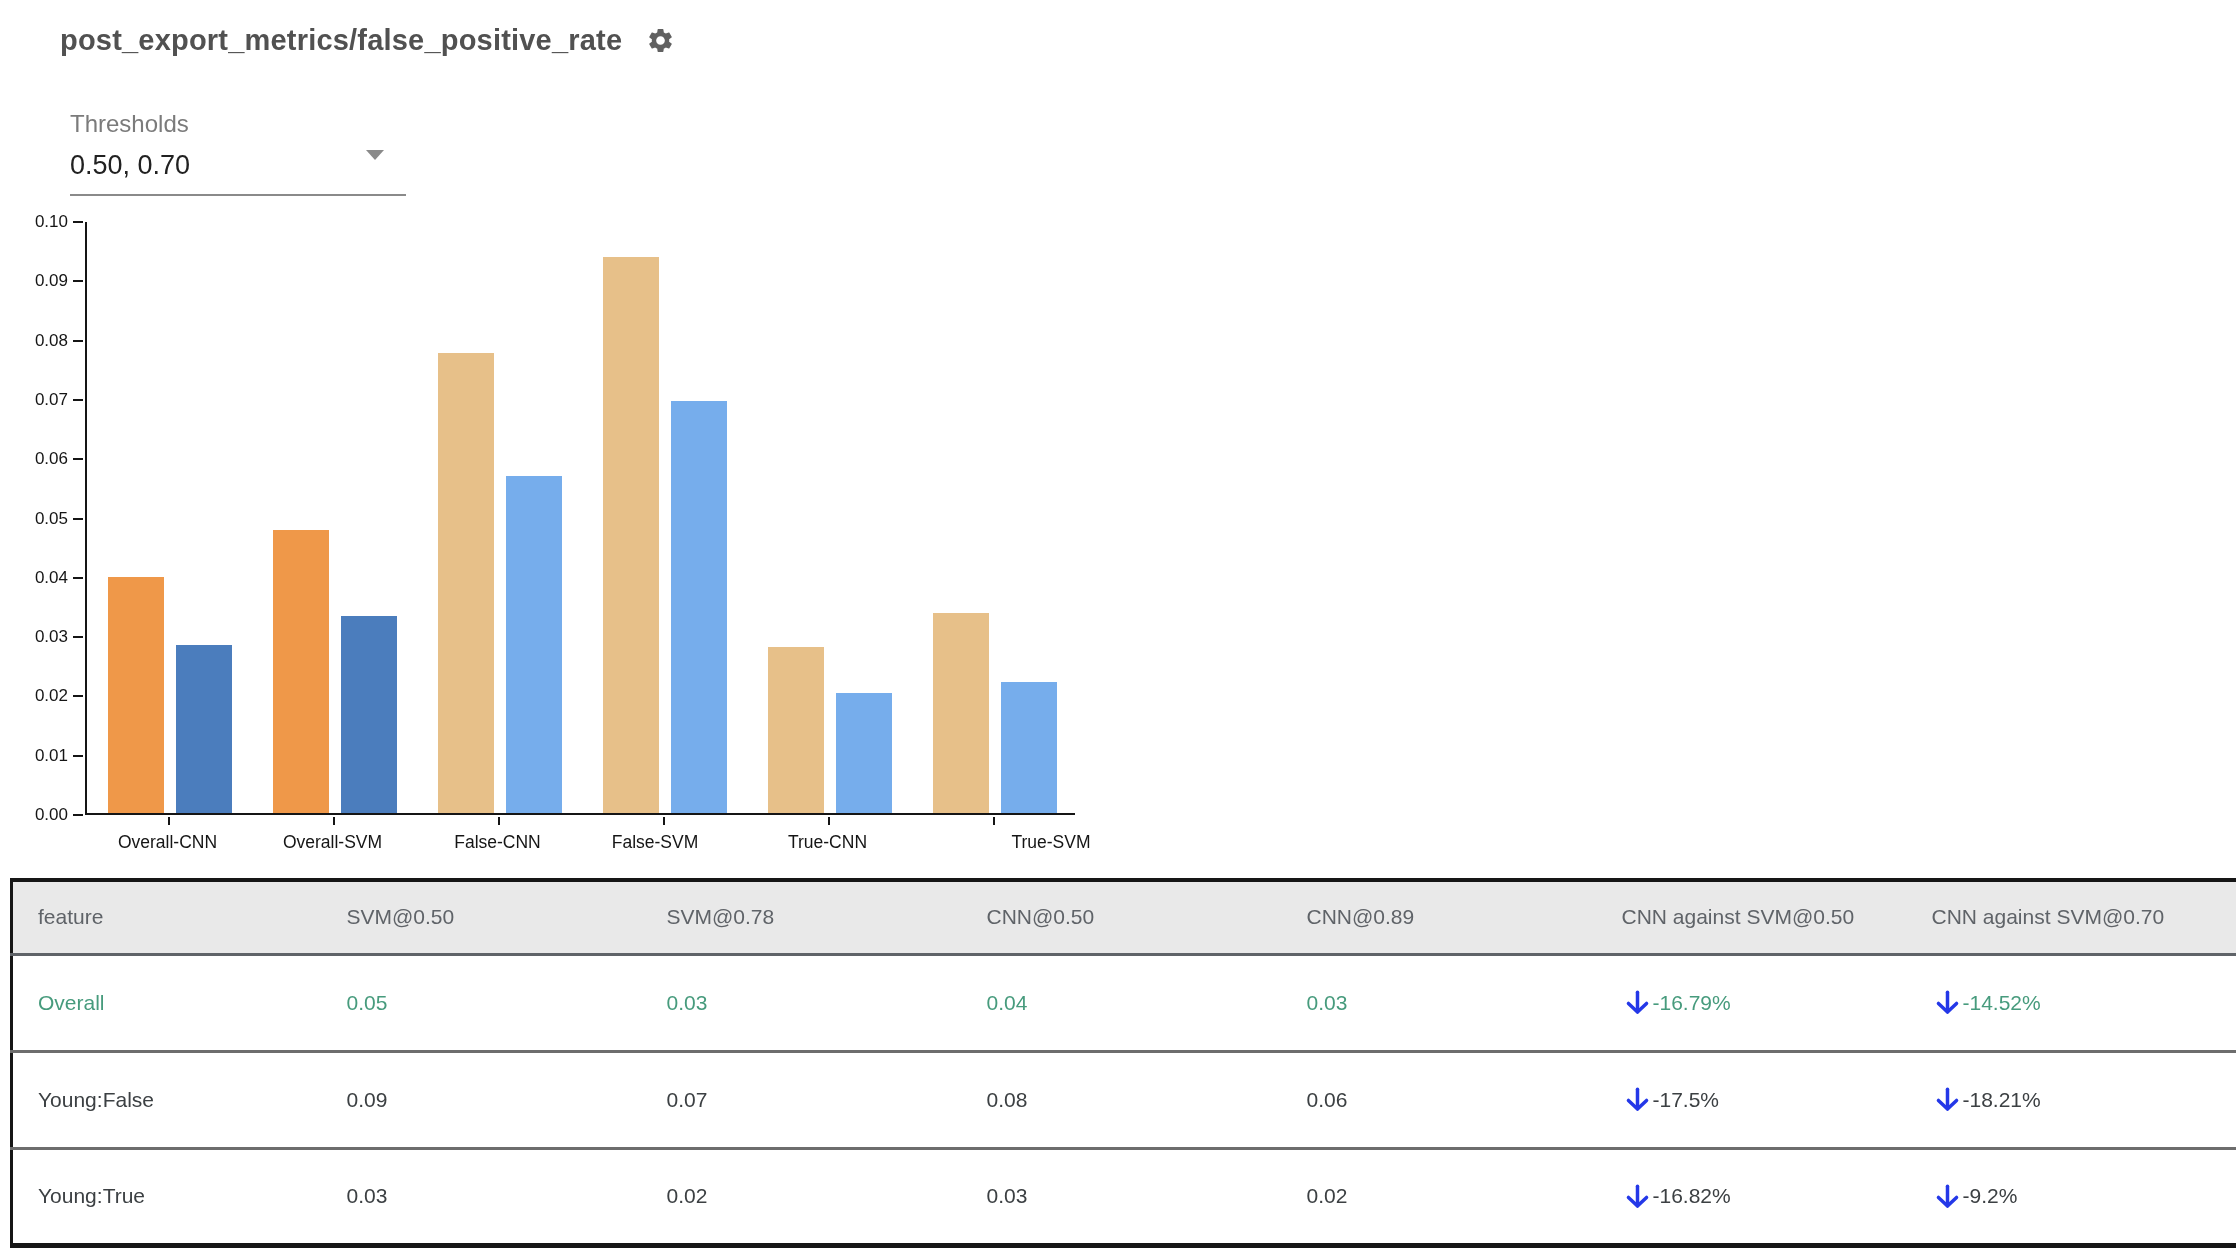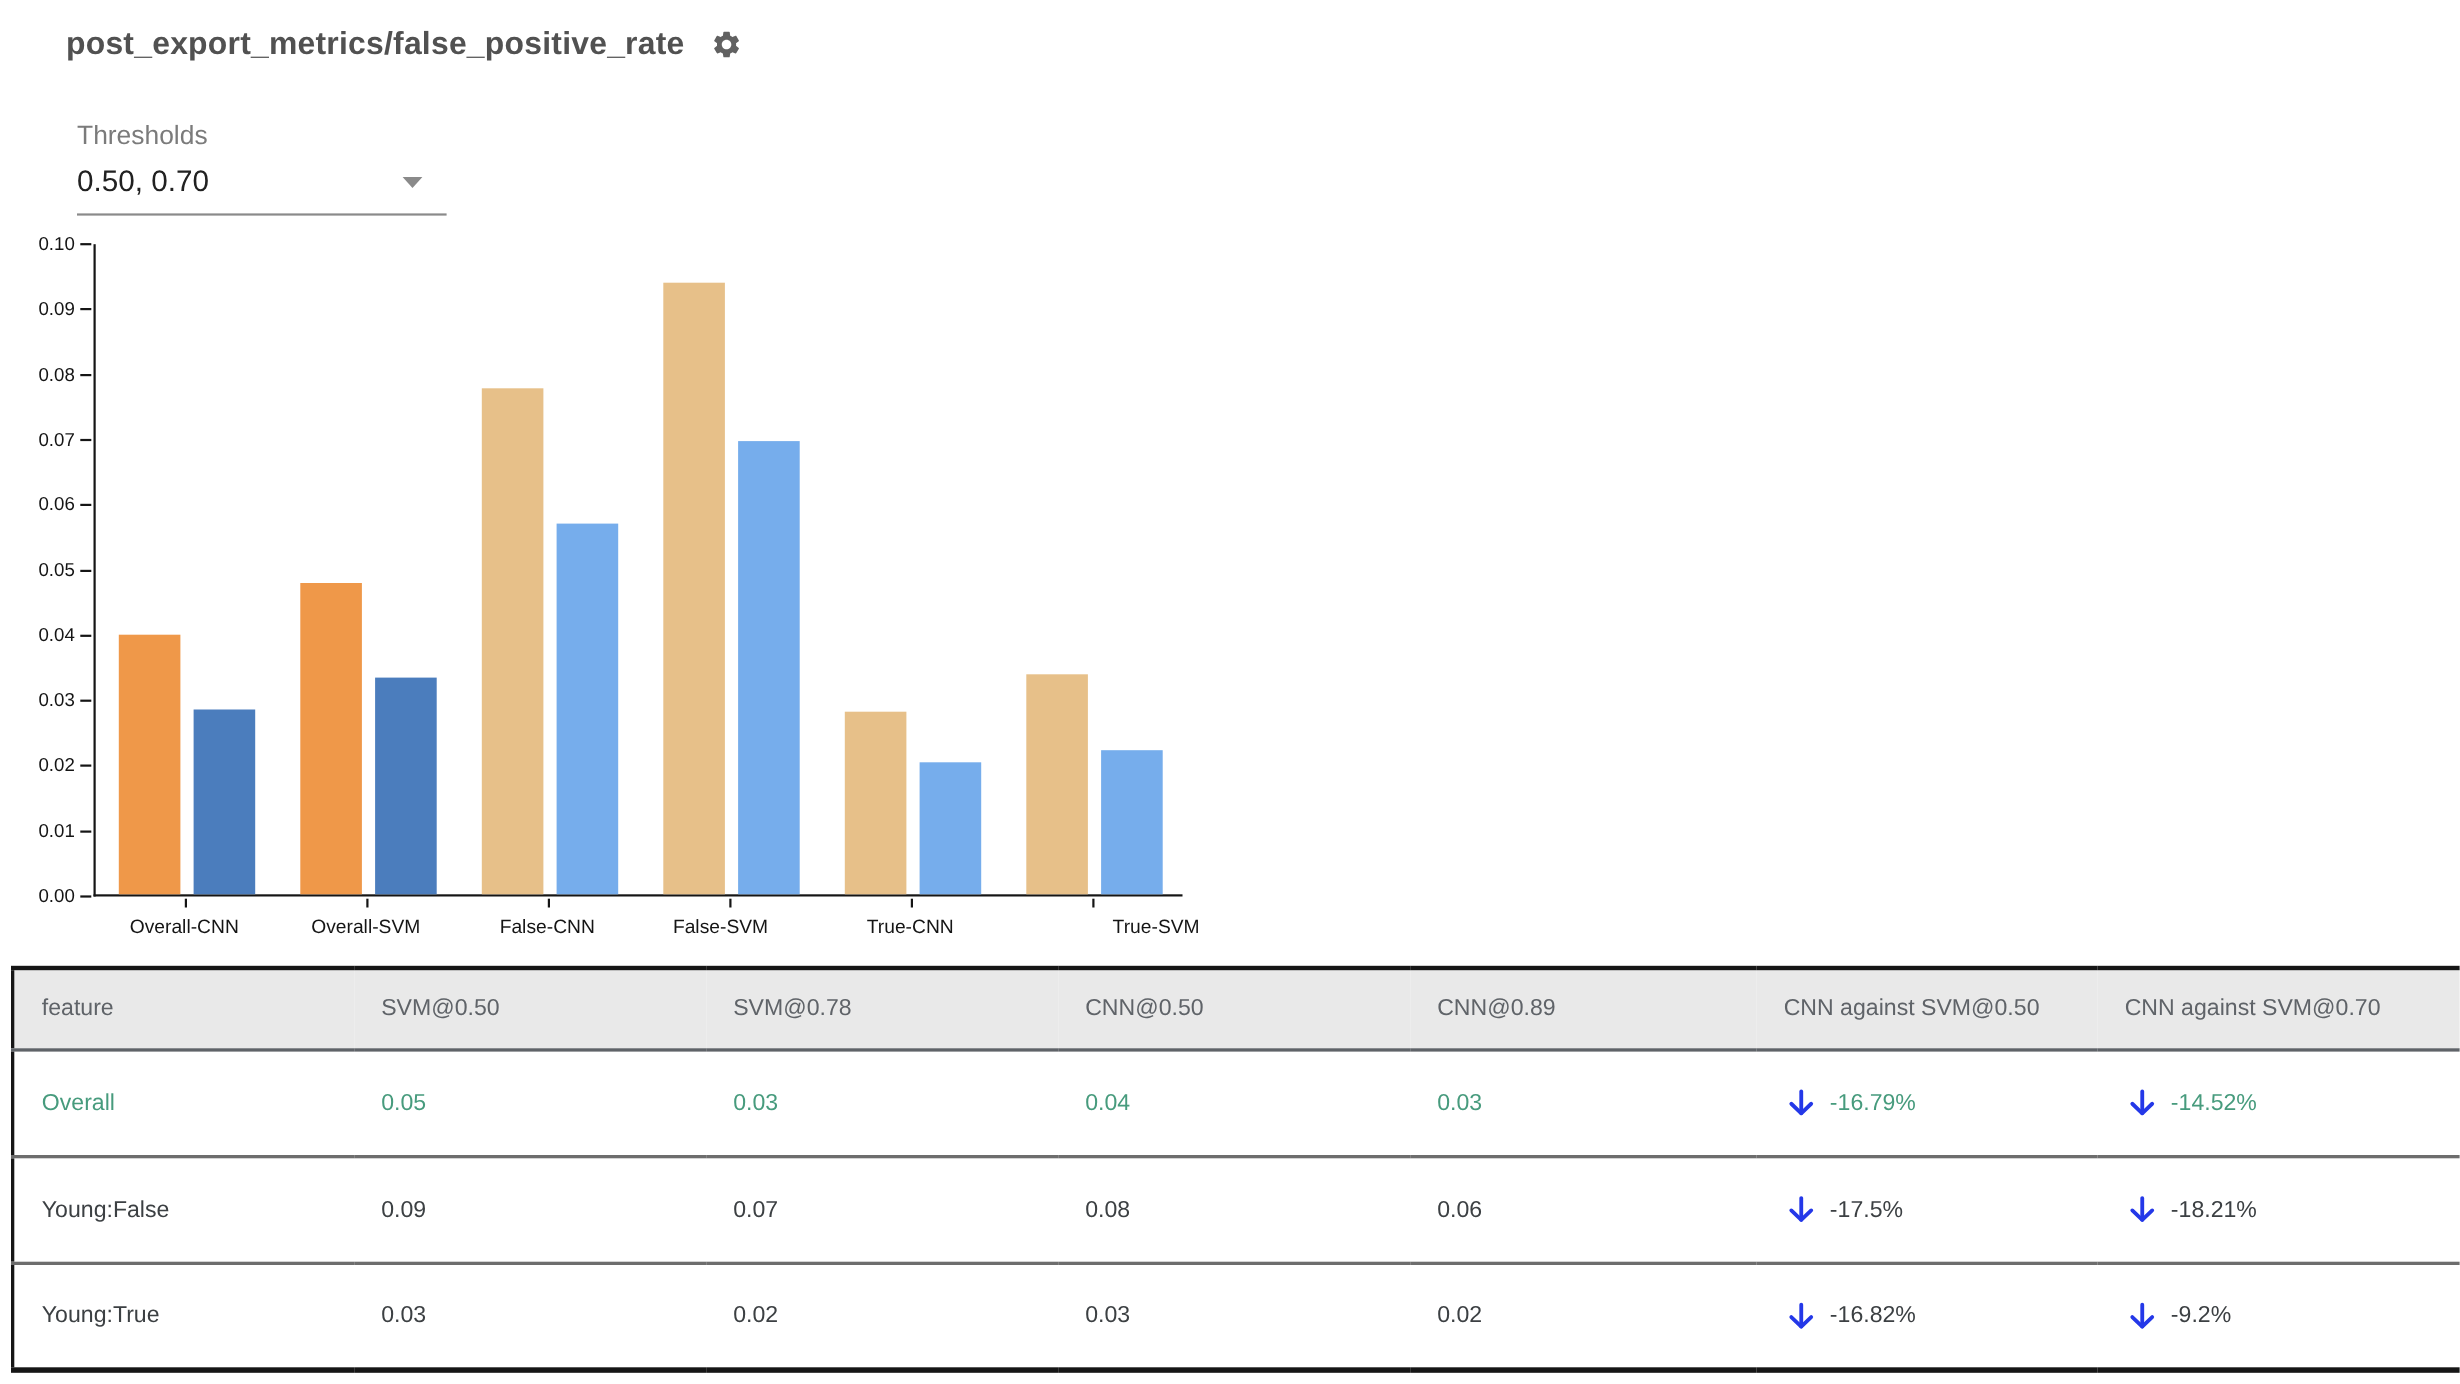--- a/index.html
+++ b/index.html
@@ -13,21 +13,21 @@
 
   
   .title-row { position: absolute; left: 60px; top: 24px; display: flex; align-items: center; gap: 24px; }
   .metric-title { font-size: 29px; font-weight: 700; color: #515151; letter-spacing: .2px; }
   .gear-btn { width: 29px; height: 29px; cursor: pointer; }
   .gear-btn svg { width: 29px; height: 29px; fill: #616161; display: block; }
 
   
   .thresholds { position: absolute; left: 70px; top: 110px; width: 336px; }
   .th-label { font-size: 24px; color: #7b7b7b; }
-  .th-select { display: flex; justify-content: space-between; align-items: center;
+  .th-select { display: flex; justify-content: space-between; 
                border-bottom: 2px solid #8a8a8a; padding: 9px 8px 13px 0; margin-top: 3px; cursor: pointer; }
   .th-value { font-size: 27px; color: #212121; }
   .th-caret { width: 0; height: 0; border-left: 9px solid transparent; border-right: 9px solid transparent;
               border-top: 10px solid #8a8a8a; margin-right: 14px; }
 
   
   .chart { position: absolute; left: 20px; top: 210px; width: 1140px; height: 665px; }
   .plot  { position: absolute; left: 65px; top: 12px; width: 990px; height: 593px;
            border-left: 2px solid #151515; border-bottom: 2px solid #151515; }
   .ylabel { position: absolute; left: 0; width: 48px; text-align: right;
@@ -43,21 +43,21 @@
   .metrics-table { position: absolute; left: 10px; top: 878px; width: 2232px;
                    border-collapse: collapse; table-layout: fixed; font-size: 21px;
                    border-top: 4px solid #161616; border-left: 3px solid #161616;
                    border-bottom: 5px solid #161616; }
   .metrics-table thead tr { height: 74px; background: #e9e9e9; border-bottom: 3px solid #5f6368; }
   .metrics-table th { text-align: left; font-weight: 400; color: #5f6368; padding-left: 25px; white-space: nowrap; }
   .metrics-table tbody tr { height: 97px; border-bottom: 3px solid #6d6d6d; }
   .metrics-table tbody tr:last-child { border-bottom: none; }
   .metrics-table td { padding-left: 25px; color: #3c4043; vertical-align: middle; }
   .metrics-table tr.highlight td { color: #479b7d; font-weight: 400; }
-  .cmp { display: flex; align-items: center; gap: 11px; }
+  .cmp { display: flex; align-items: center; }
   .arrow-down { width: 31px; height: 31px; flex: 0 0 auto; }
   .arrow-down svg { width: 31px; height: 31px; display: block; }
 </style>
 </head>
 <body>
 
 <div class="title-row">
   <span class="metric-title">post_export_metrics/false_positive_rate</span>
   <span class="gear-btn">
     <span><svg viewBox="0 0 24 24">

